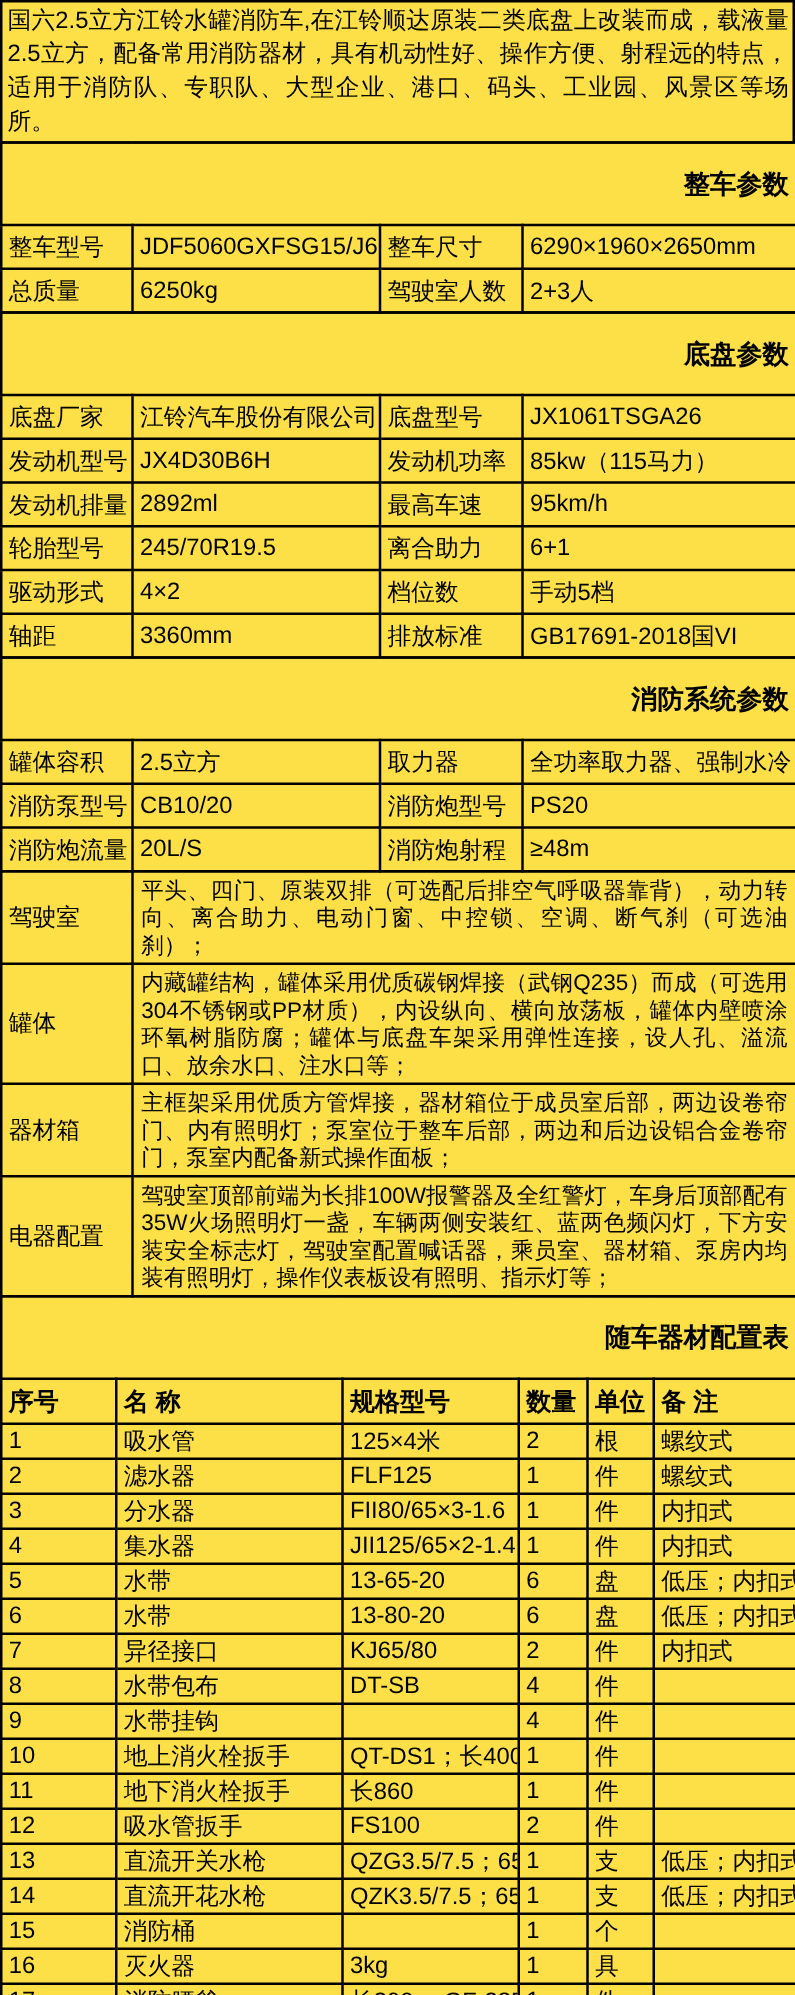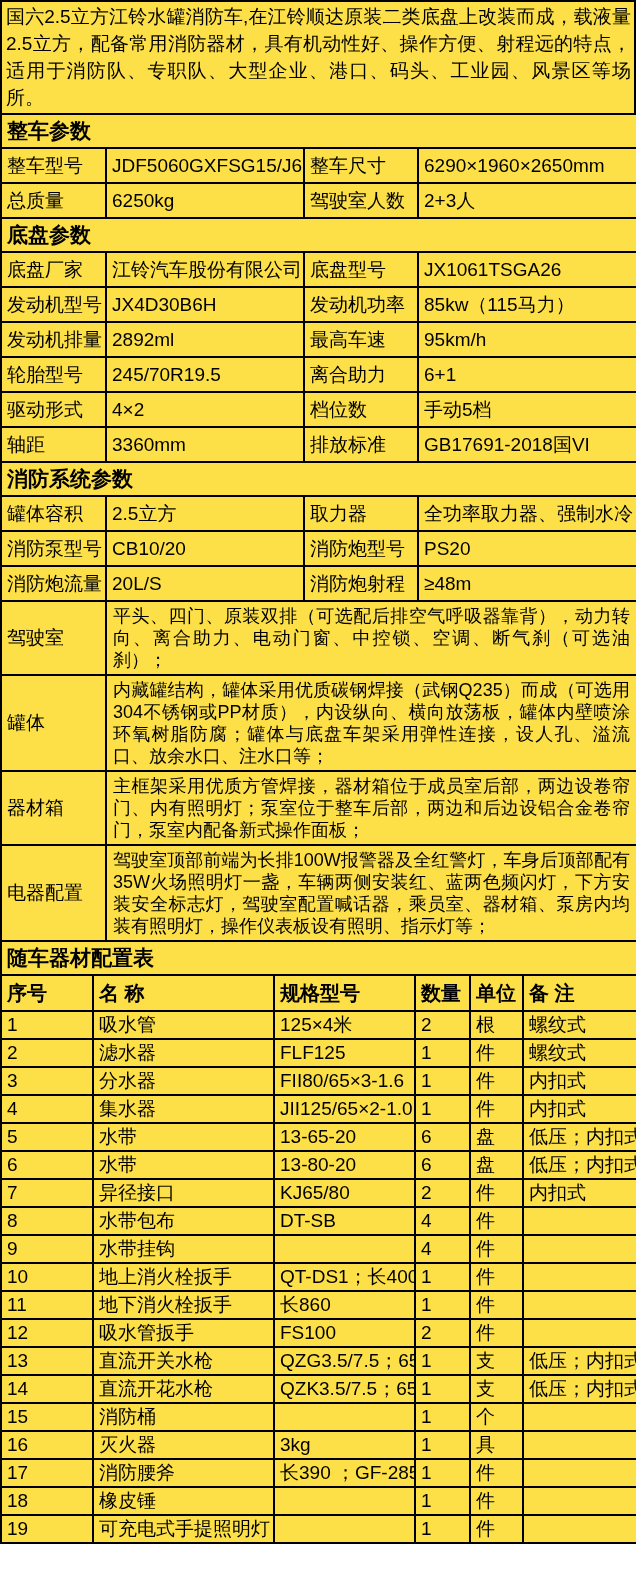--- a/index.html
+++ b/index.html
@@ -30,21 +30,22 @@
     overflow: hidden;
     white-space: nowrap;
     text-align: left;
     font-weight: normal;
     vertical-align: middle;
   }
   th.section-title {
     font-size: 21px;
     font-weight: bold;
     height: 30px;
-    padding: 1px 5px;
+    padding: 17px 5px;
+    text-align: right;
   }
   .spec td { font-size: 19px; height: 33px; }
   .spec td.lbl { padding-right: 2px; }
   .notes td.note-label { font-size: 19px; border-radius: 16px; }
   .notes td.note-text {
     font-size: 18px;
     line-height: 22px;
     padding: 3px 6px;
     white-space: normal;
     text-align: justify;
@@ -256,21 +257,21 @@
           <td>分水器</td>
           <td>FII80/65×3-1.6</td>
           <td>1</td>
           <td>件</td>
           <td>内扣式</td>
         </tr>
 
         <tr>
           <td>4</td>
           <td>集水器</td>
-          <td>JII125/65×2-1.0</td>
+          <td>JII125/65×2-1.4</td>
           <td>1</td>
           <td>件</td>
           <td>内扣式</td>
         </tr>
 
         <tr>
           <td>5</td>
           <td>水带</td>
           <td>13-65-20</td>
           <td>6</td>

